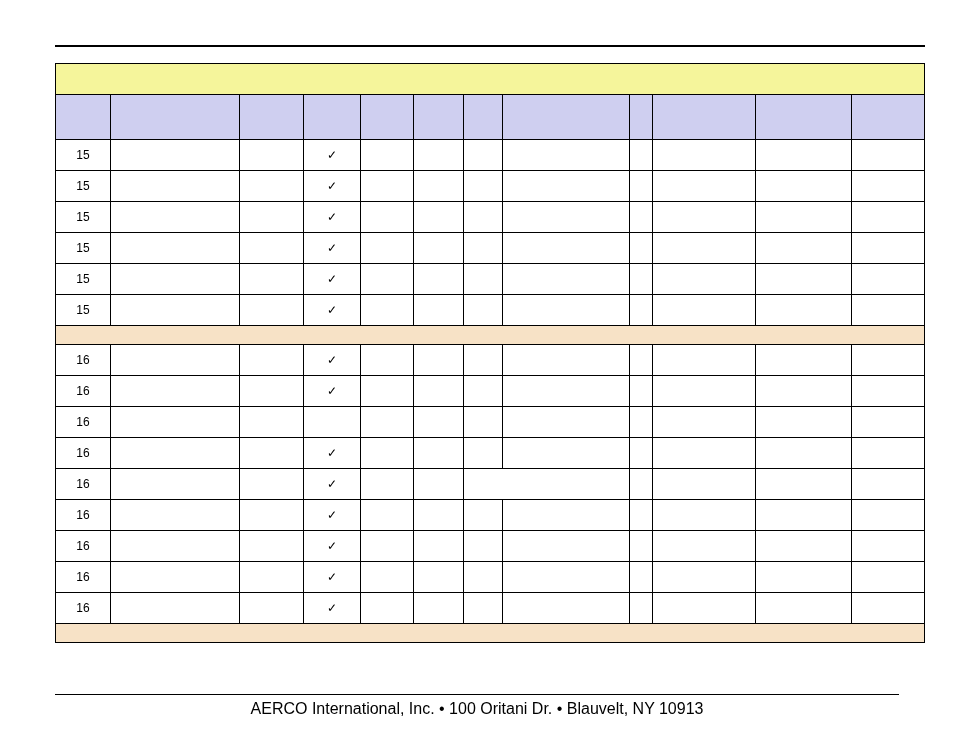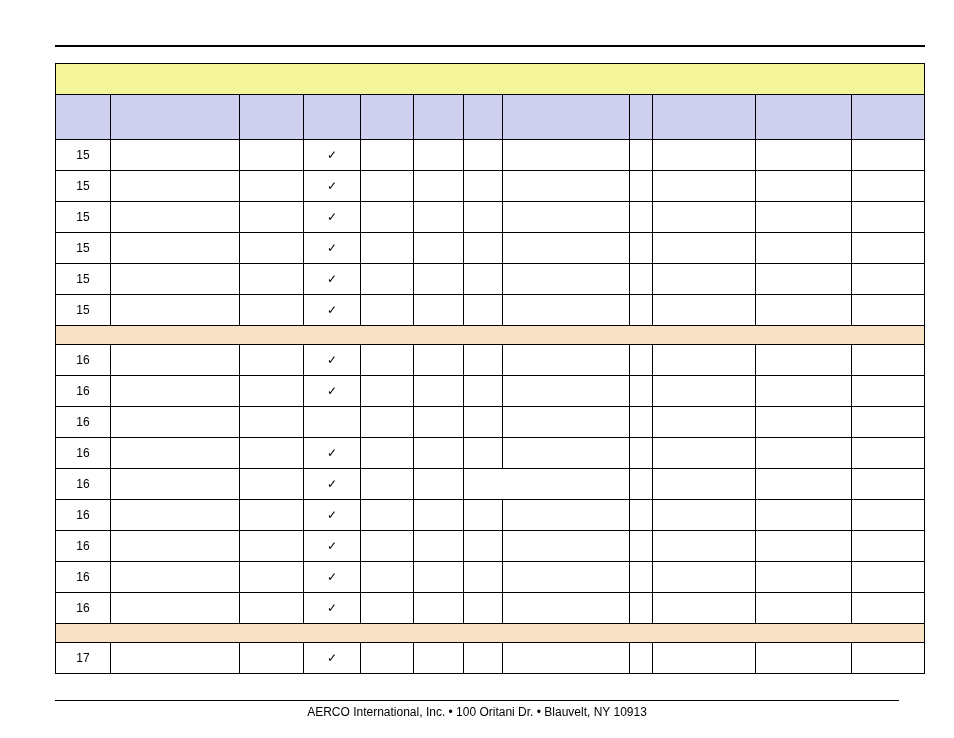--- a/index.html
+++ b/index.html
@@ -50,21 +50,21 @@
   }
   .check {
     font-family: "Segoe UI Symbol","Apple Symbols",Arial,sans-serif;
     font-size: 12px;
   }
   .footer {
     position: absolute;
     left: 0; right: 0;
     bottom: 18px;
     text-align: center;
-    font-size: 12px;
+    font-size: 16px;
     line-height: 1.35;
   }
   .footer-rule {
     border-top: 1px solid #000;
     margin: 0 55px 3px 55px;
   }
 </style>
 </head>
 <body>
 
@@ -319,34 +319,20 @@
           <td></td>
           <td></td>
       <td></td>
           <td></td>
     </tr>
 
     <tr class="section-row">
       <td colspan="12"></td>
     </tr>
 
-    <tr>
-      <td>17</td>
-      <td></td>
-          <td></td>
-      <td class="check">✓</td>
-      <td></td>
-          <td></td>
-          <td></td>
-      <td></td>
-          <td></td>
-          <td></td>
-      <td></td>
-          <td></td>
-    </tr>
   </tbody>
     </table>
 
   <div class="footer">
     <div class="footer-rule"></div>
     <div>AERCO International, Inc. • 100 Oritani Dr. • Blauvelt, NY 10913</div>
   </div>
 </div>
 
 </body></html>

